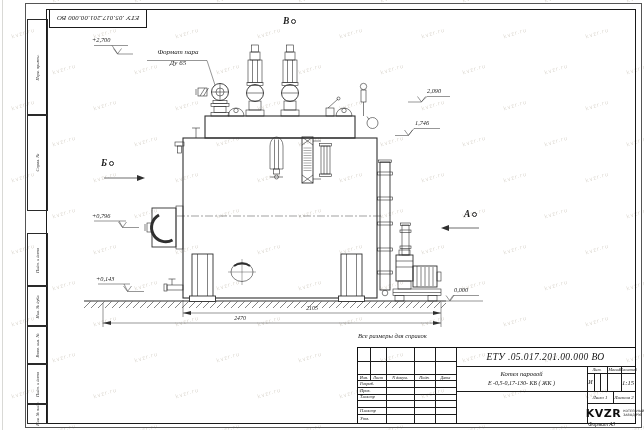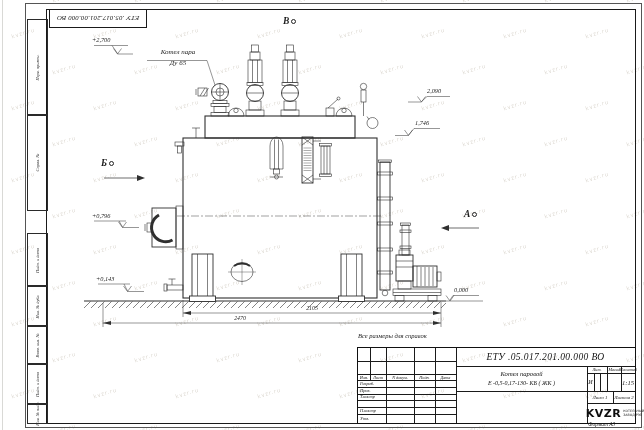--- a/index.html
+++ b/index.html
@@ -390,21 +390,21 @@
 
       <g stroke-width="0.7">
         <line x1="104" y1="178" x2="137" y2="178"></line>
         <polygon points="137,175 145,178 137,181" fill="#2f2f2f" stroke="none"></polygon>
         <line x1="449" y1="228" x2="479" y2="228"></line>
         <polygon points="449,225 441,228 449,231" fill="#2f2f2f" stroke="none"></polygon>
       </g>
     </g>
   </svg>
 
-  <div class="lbl ctr" style="left:146px;top:49px;width:64px;font-size:7px;">Котел пара</div>
+  <div class="lbl ctr" style="left:146px;top:49px;width:64px;font-size:7px;">Формат пара</div>
   <div class="lbl ctr" style="left:146px;top:60px;width:64px;font-size:7px;">Ду 65</div>
 
   <div class="lbl" style="left:92px;top:37px;font-size:6.3px;">+2,700</div>
   <div class="lbl" style="left:427px;top:88px;font-size:6.3px;">2,090</div>
   <div class="lbl" style="left:415px;top:120px;font-size:6.3px;">1,746</div>
   <div class="lbl" style="left:92px;top:212.5px;font-size:6.3px;">+0,796</div>
   <div class="lbl" style="left:96px;top:275.5px;font-size:6.3px;">+0,143</div>
   <div class="lbl" style="left:454px;top:287px;font-size:6.3px;">0,000</div>
 
   <div class="lbl ctr" style="left:277px;top:305px;width:70px;font-size:5.8px;">2105</div>

